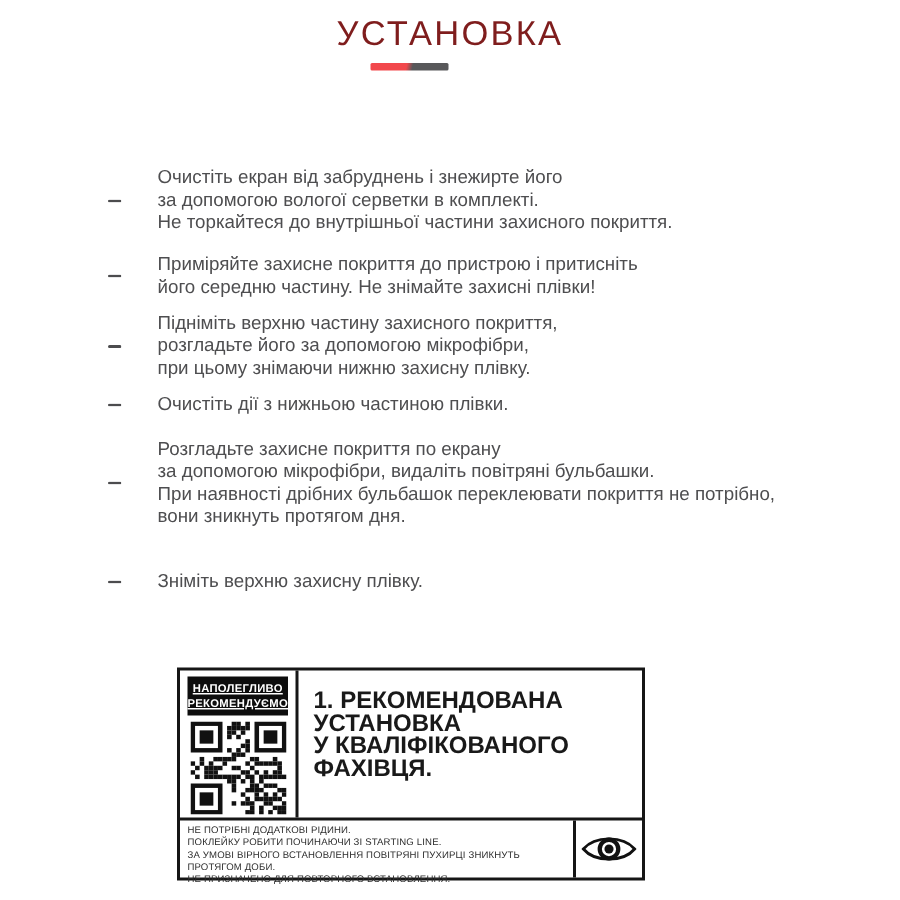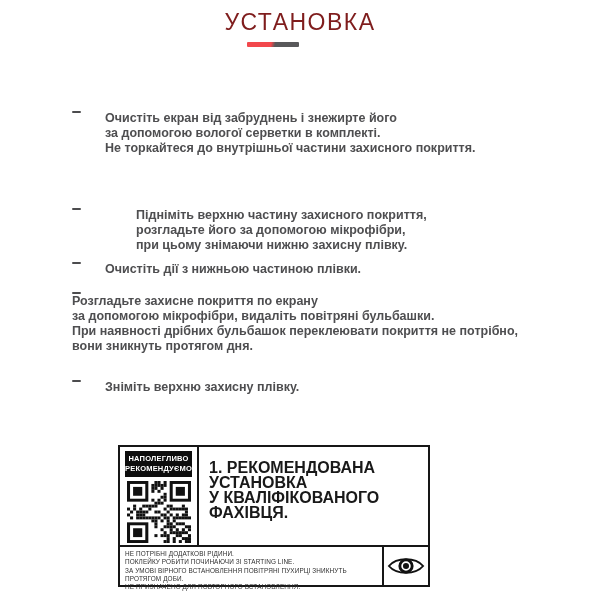--- a/index.html
+++ b/index.html
@@ -30,28 +30,27 @@
     background: linear-gradient(102deg, #f2484c 0%, #f2484c 46%, #58585a 54%, #58585a 100%);
     border-radius: 1px;
   }
 
   
   .step {
     position: absolute;
     left: 72px;
     width: 475px;
     display: flex;
-    align-items: flex-start;
-    font-weight: bold;
+    align-items: center;
   }
   .step-1 { top: 111px; }
   .step-2 { top: 169px; }
-  .step-3 { top: 208px; gap: 31px; }
+  .step-3 { top: 208px; }
   .step-4 { top: 262px; }
-  .step-5 { top: 292px; flex-direction: column; }
+  .step-5 { top: 292px; }
   .step-6 { top: 380px; }
   .dash {
     flex: none;
     width: 9px;
     height: 0;
     border-top: 2.5px solid #4c4c4e;
     margin-right: 24px;
     border-radius: 2px;
   }
   .step-text {
@@ -90,20 +89,21 @@
     width: 67px;
     background: #0d0d0d;
     color: #ffffff;
     font-size: 7.5px;
     font-weight: bold;
     line-height: 9.5px;
     text-align: center;
     letter-spacing: 0.2px;
     padding: 3px 0 4px 0;
     white-space: pre-line;
+    text-decoration: underline;
   }
   .qr {
     margin-top: 4px;
     display: block;
   }
   .rec-right {
     flex: 1;
     padding: 13px 6px 0 10px;
   }
   .rec-point {
@@ -143,20 +143,25 @@
 <div class="page">
 
   <h1 class="title">УСТАНОВКА</h1>
   <div class="title-divider"></div>
 
   <div class="step step-1">
     <span class="dash"></span>
     <p class="step-text">Очистіть екран від забруднень і знежирте його
 за допомогою вологої серветки в комплекті.
 Не торкайтеся до внутрішньої частини захисного покриття.</p>
+  </div>
+  <div class="step step-2">
+    <span class="dash"></span>
+    <p class="step-text">Приміряйте захисне покриття до пристрою і притисніть
+його середню частину. Не знімайте захисні плівки!</p>
   </div>
   <div class="step step-3">
     <span class="dash"></span>
     <p class="step-text">Підніміть верхню частину захисного покриття,
 розгладьте його за допомогою мікрофібри,
 при цьому знімаючи нижню захисну плівку.</p>
   </div>
   <div class="step step-4">
     <span class="dash"></span>
     <p class="step-text">Очистіть дії з нижньою частиною плівки.</p>

